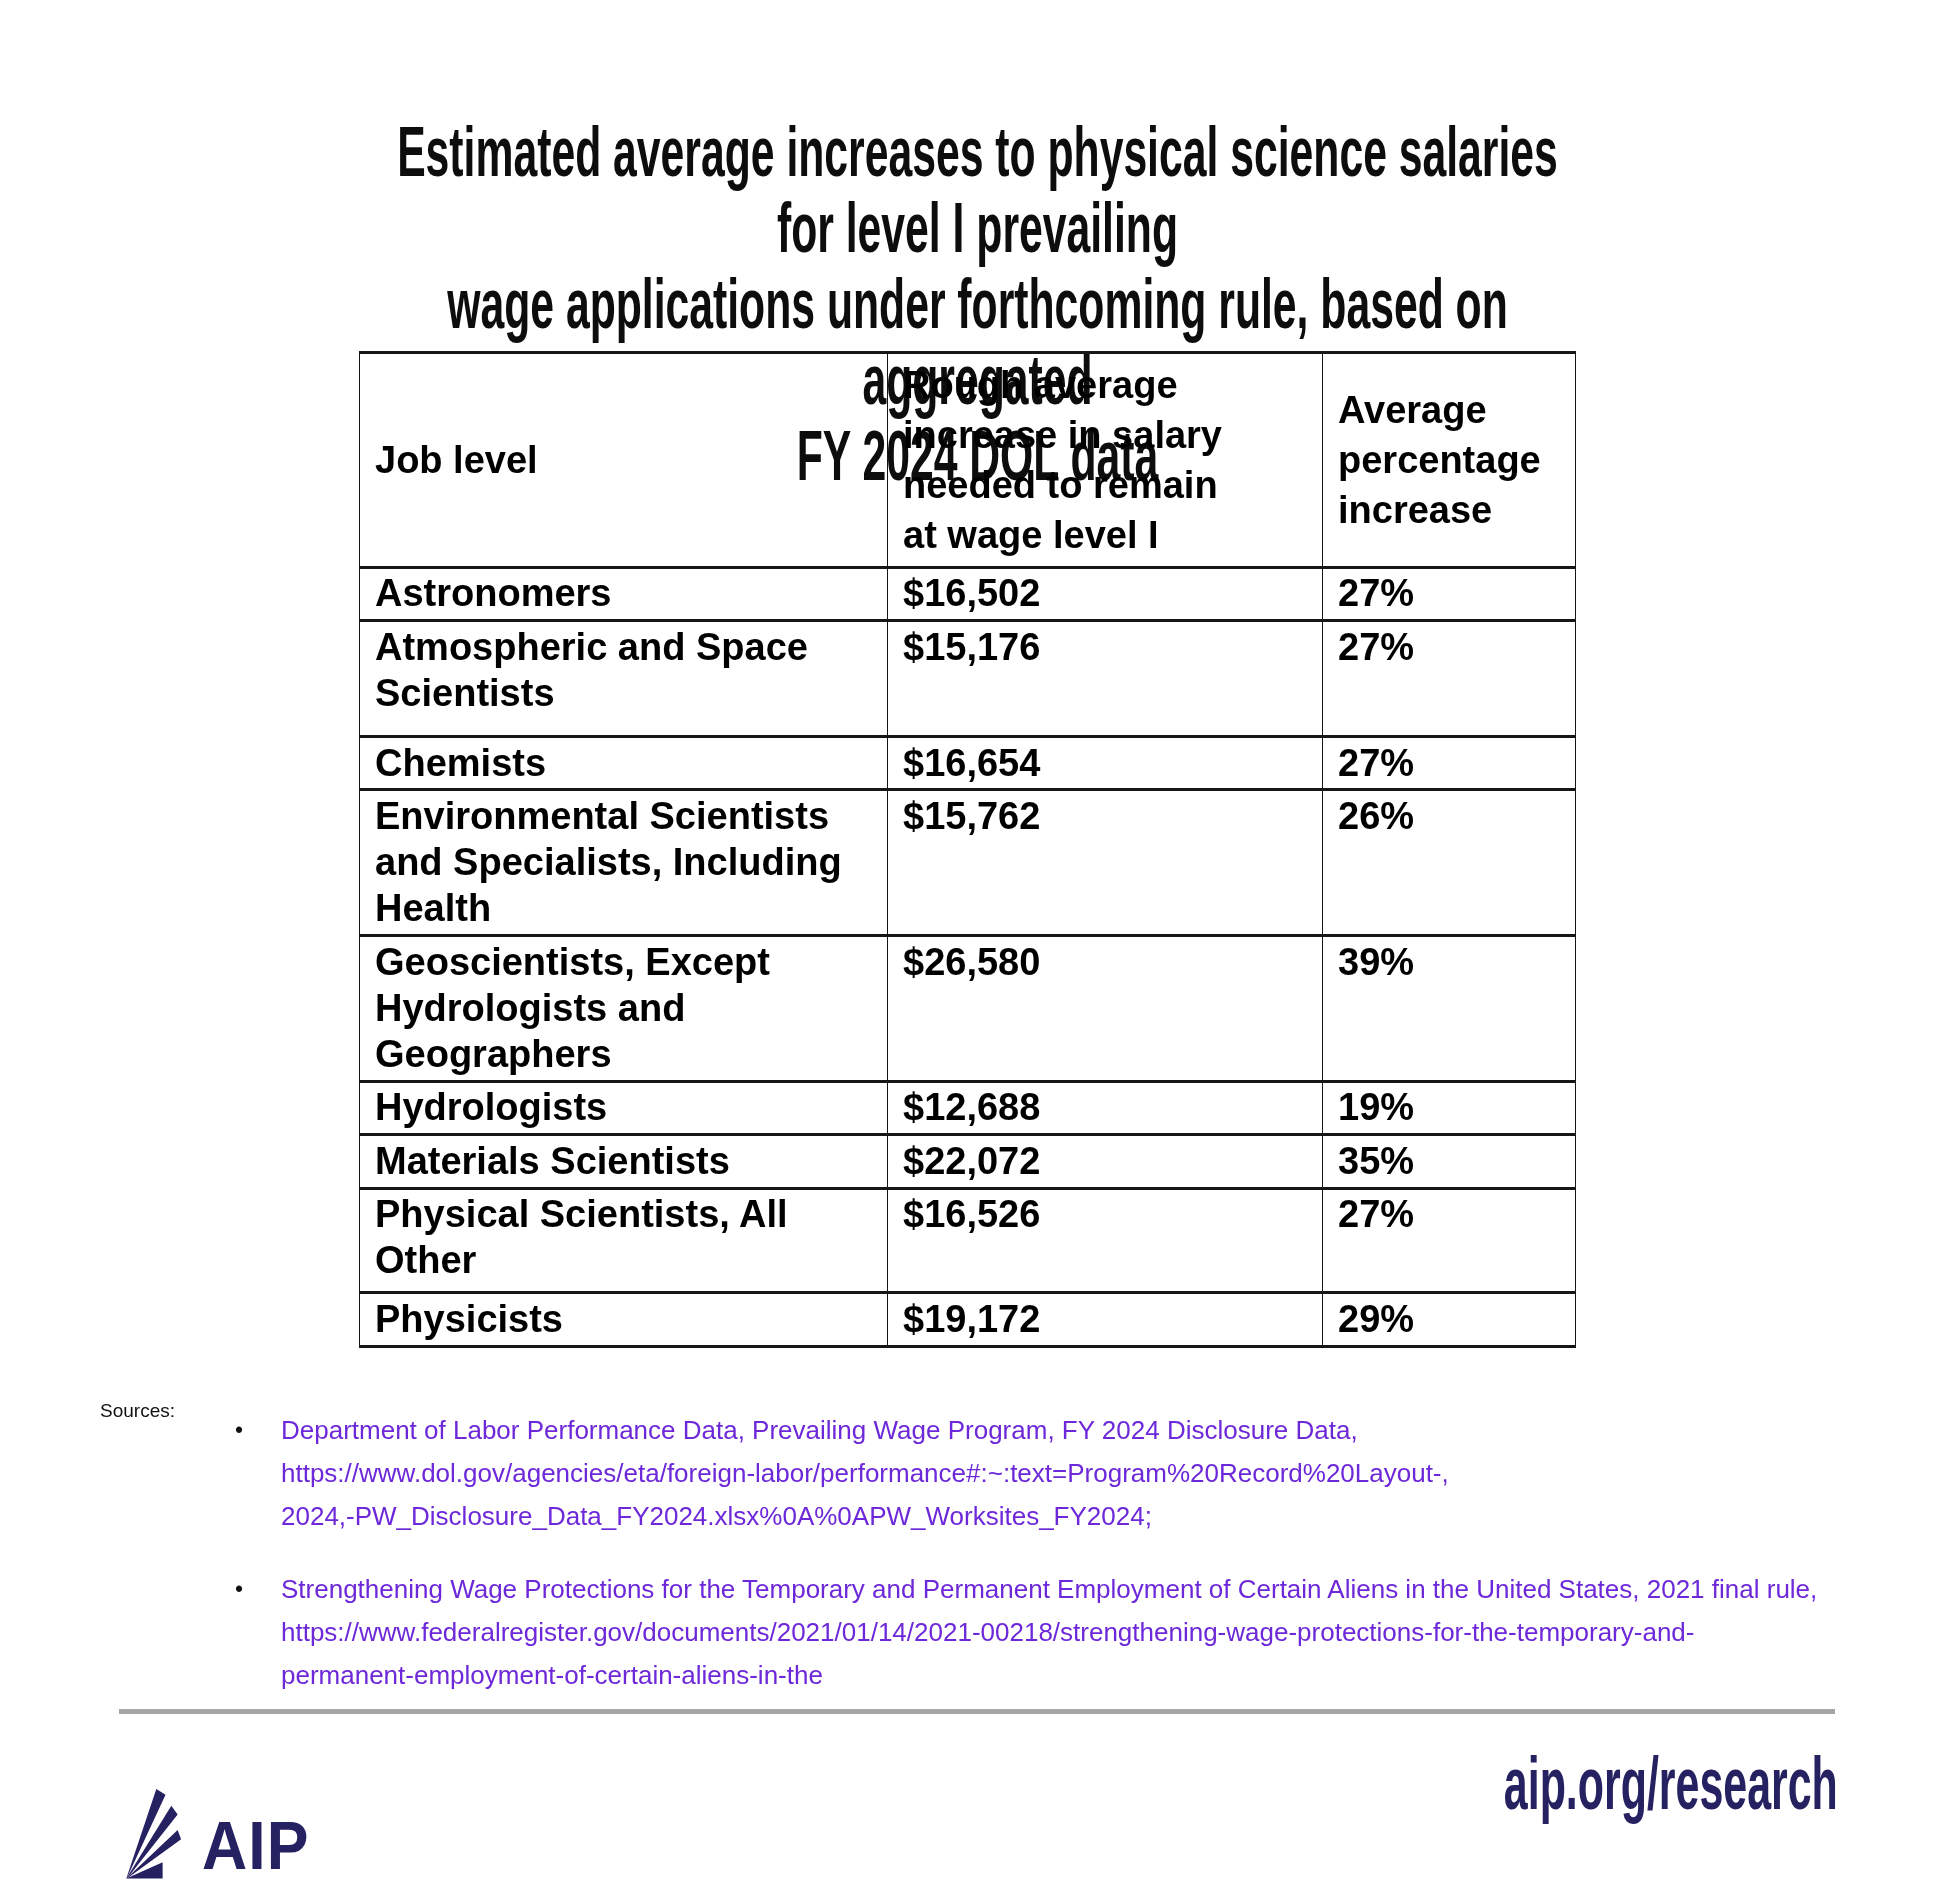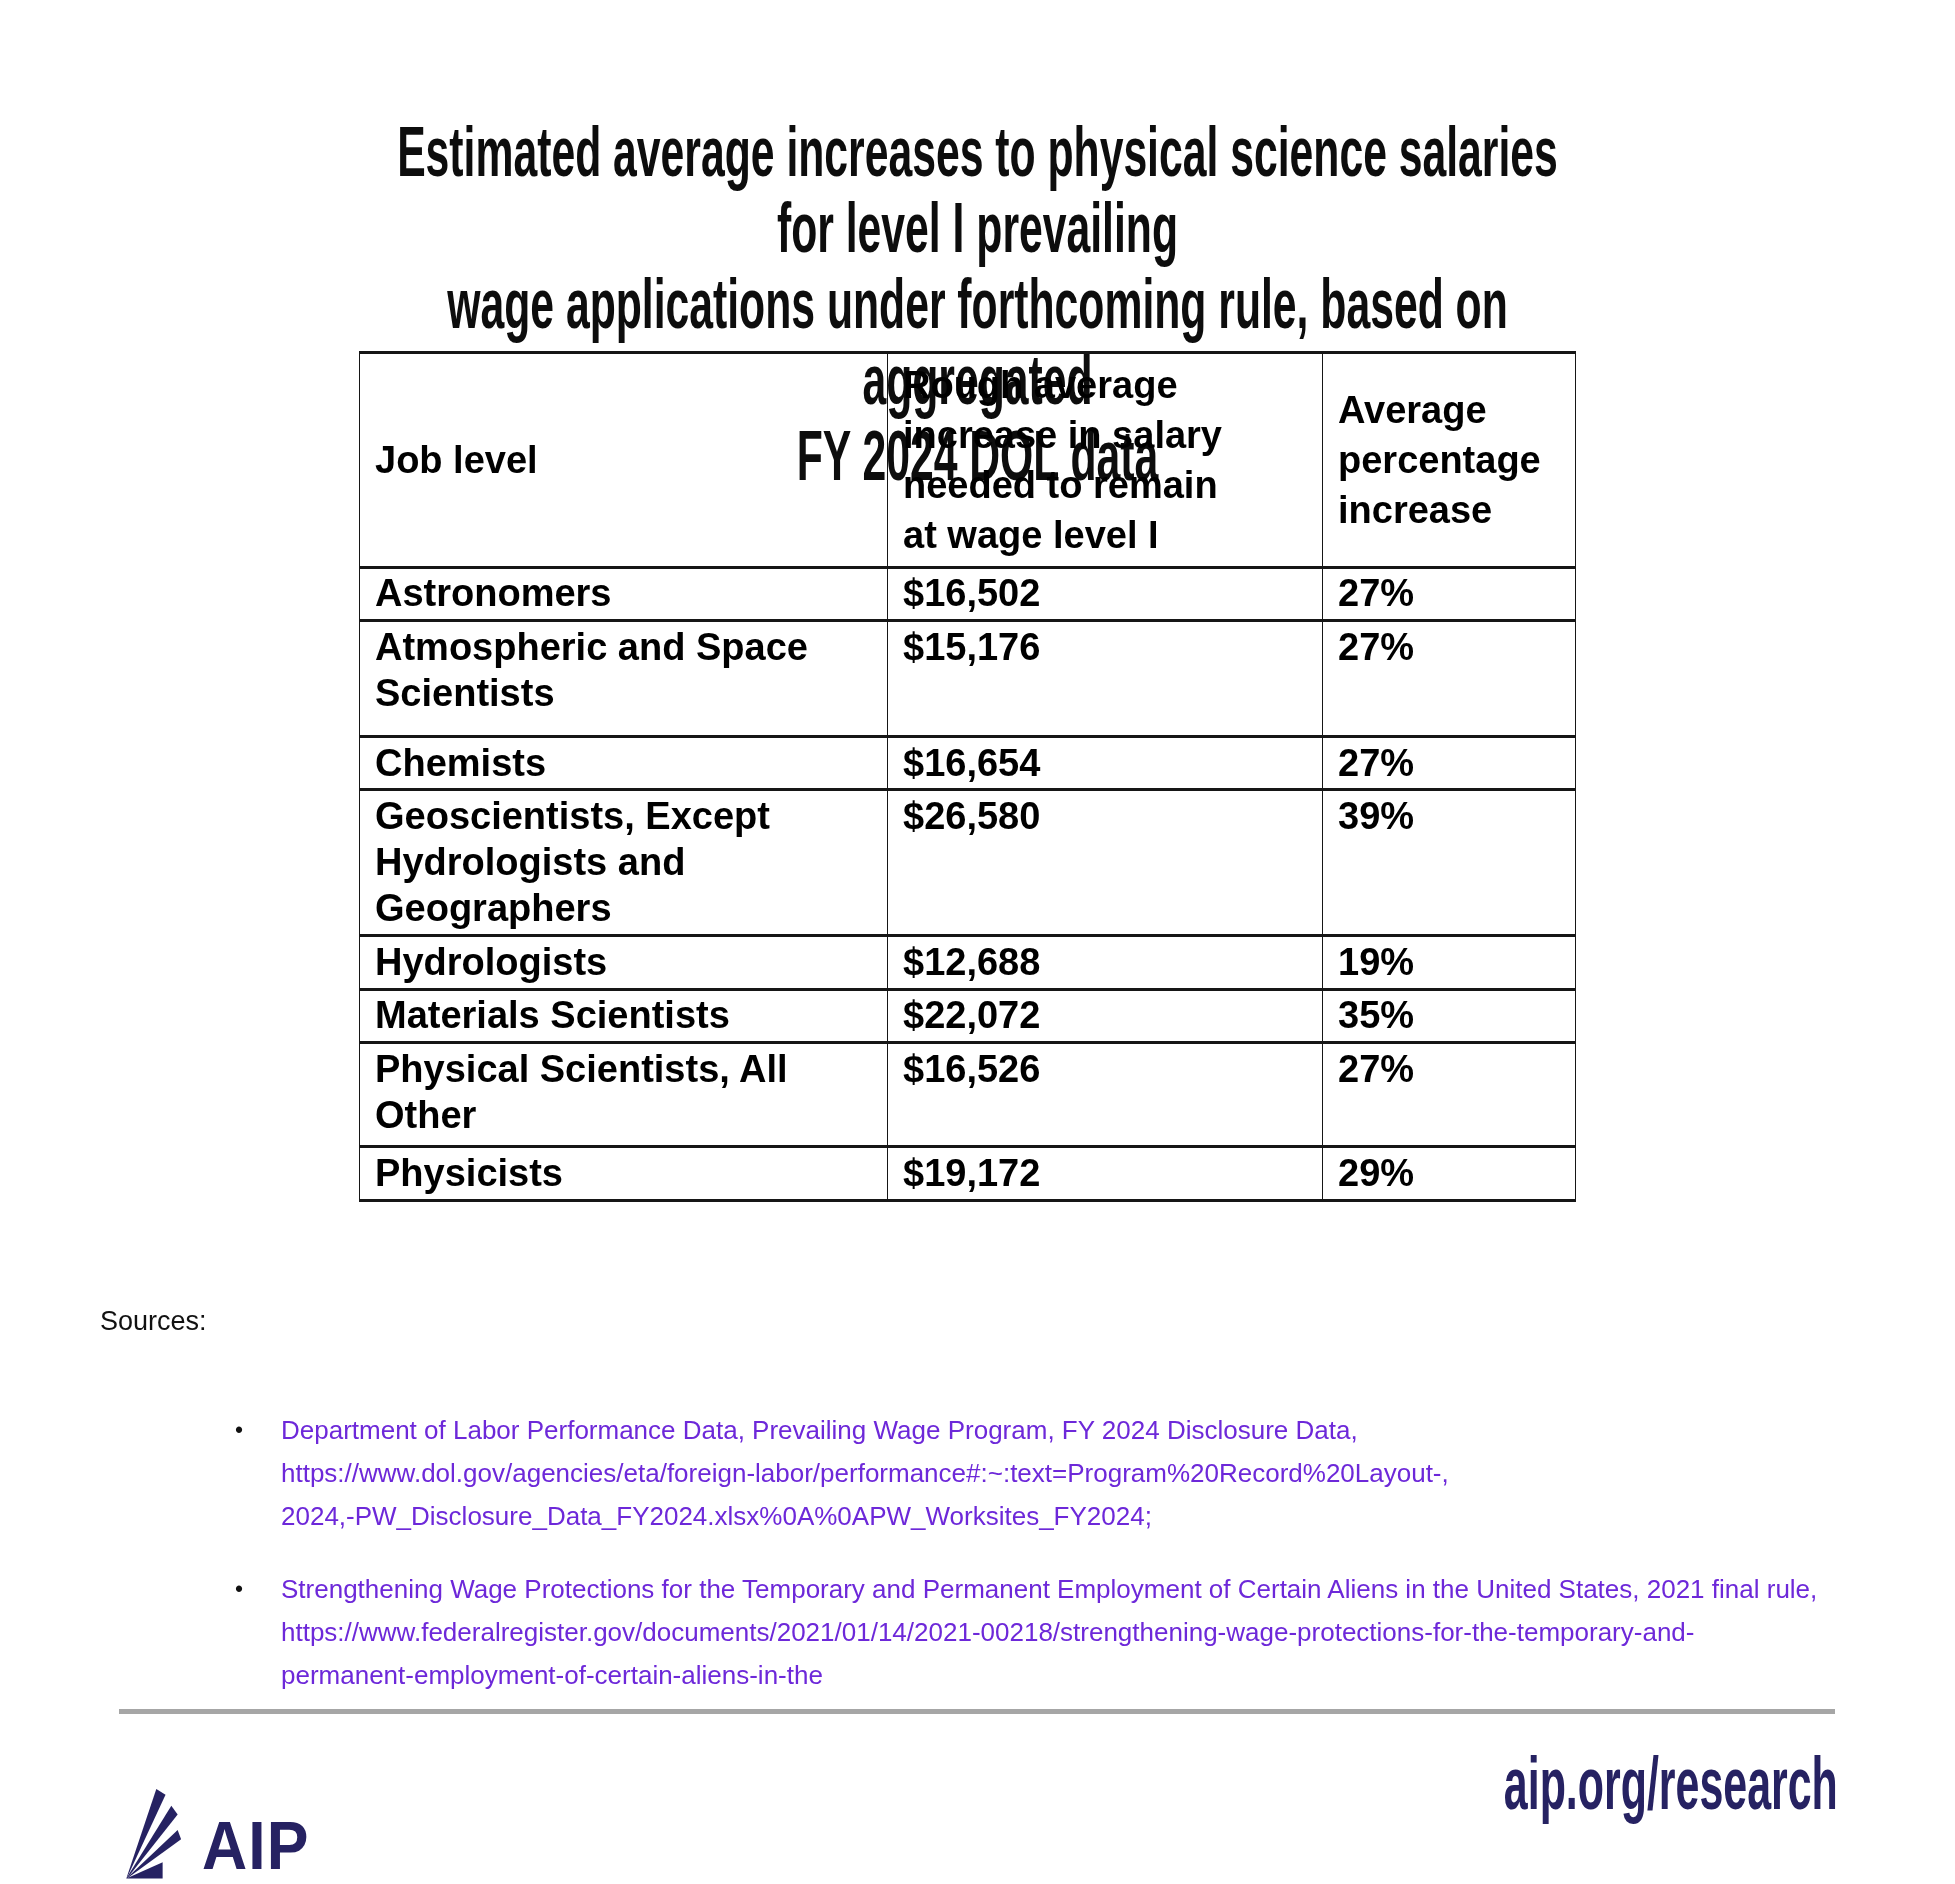--- a/index.html
+++ b/index.html
@@ -61,22 +61,22 @@
     vertical-align: top;
     line-height: 46px;
     padding: 1.7px 15px 2.9px 15px;
   }
   tr.row-atmospheric td { padding-bottom: 19px; margin-top: 35px; }
   tr.row-physical-all-other td { padding-bottom: 7.5px; }
 
   
   .sources-label {
     position: absolute;
-    top: 1304px; left: 100px;
-    font-size: 27px;
+    top: 1394px; left: 100px;
+    font-size: 19px;
     line-height: 34px;
     color: #111;
   }
   .sources-list {
     position: absolute;
     top: 1409px; left: 235px;
     width: 1680px;
   }
   .source-item {
     display: flex;
@@ -169,20 +169,27 @@
       <tr class="row-atmospheric">
         <td>Atmospheric and Space
 Scientists</td>
         <td>$15,176</td>
         <td>27%</td>
       </tr>
       <tr>
         <td>Chemists</td>
         <td>$16,654</td>
         <td>27%</td>
+      </tr>
+      <tr>
+        <td>Environmental Scientists
+and Specialists, Including
+Health</td>
+        <td>$15,762</td>
+        <td>26%</td>
       </tr>
       <tr>
         <td>Geoscientists, Except
 Hydrologists and
 Geographers</td>
         <td>$26,580</td>
         <td>39%</td>
       </tr>
       <tr>
         <td>Hydrologists</td>

